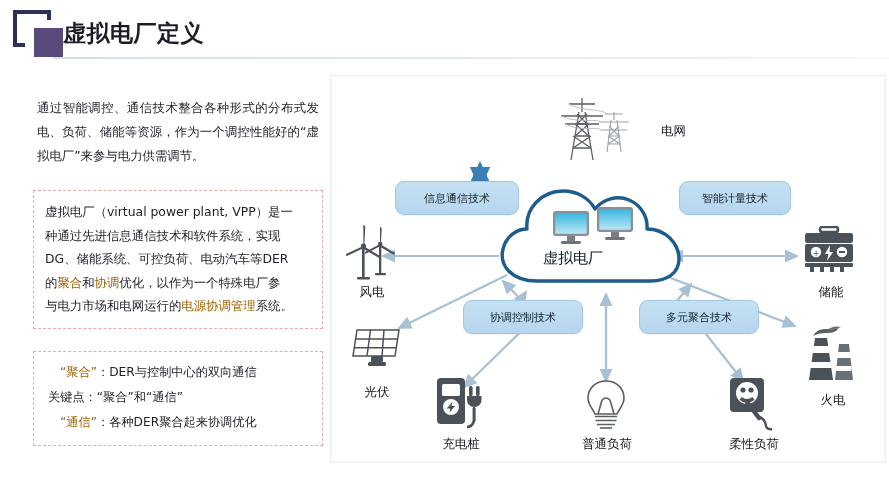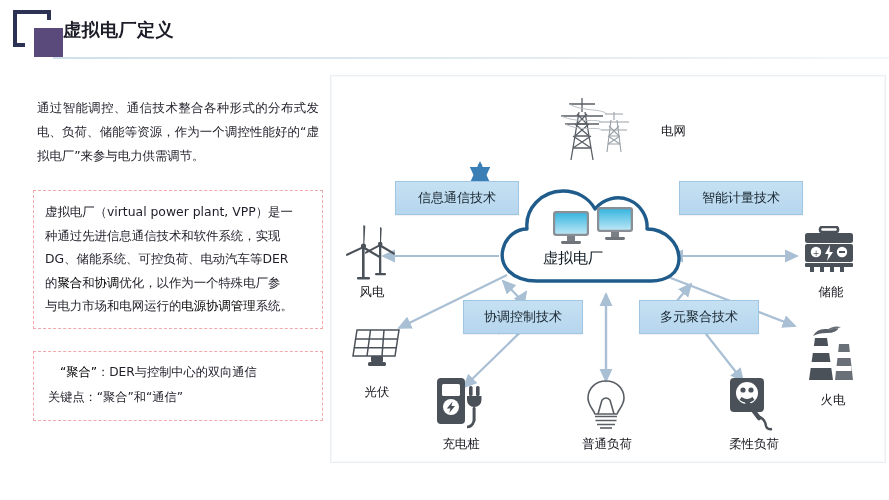--- a/index.html
+++ b/index.html
@@ -25,21 +25,21 @@
   .logo-bracket::before{
     content:""; position:absolute; left:-4px; bottom:-4px;
     width:12px; height:4px; background:#2b3254;
   }
   .logo-square {
     position:absolute; left:21px; top:18px; width:29px; height:29px;
     background:#5a4a7c;
   }
   .page-title {
     position:absolute; left:63px; top:18px;
-    font-size:18px; font-weight:bold; color:#1c1c28;
+    font-size:23px; font-weight:bold; color:#1c1c28;
     letter-spacing:0.5px;
   }
   .title-rule {
     position:absolute; left:53px; top:57px; width:836px; height:2px;
     background:linear-gradient(to right,#cfe0ea 0%,#e7eef3 70%,#f4f7f9 100%);
   }
 
   
   .left-col { position:absolute; left:33px; top:96px; width:290px; }
 
@@ -51,43 +51,43 @@
   .callout {
     position:relative; margin-top:22px;
     border:1px dashed #f0a8a8;
     background:#fff;
     padding:9px 11px 10px 11px;
   }
   .callout .line {
     font-size:12.4px; line-height:23.5px; color:#1e1e28;
     white-space:nowrap;
   }
-  .hl { color:#000000;margin-top:8px; }
+  .hl { color:#a16207;margin-top:8px; }
 
   .callout.keys { margin-top:22px; padding:8px 11px 10px 14px; }
   .callout.keys .line { font-size:12.2px; line-height:25px; }
   .callout.keys .line.indent { padding-left:12px; }
 
   
   .diagram {
     position:absolute; left:330px; top:75px;
     width:556px; height:388px;
     background:#ffffff;
     border:1px solid #eceff1;
     box-shadow: 0 0 0 1px #f6f8f9 inset;
   }
   .diagram svg { position:absolute; left:0; top:0; }
 
   .nodebox {
     position:absolute;
     background:linear-gradient(to bottom,#c5e0f2 0%,#b6d6ee 100%);
     border:1px solid #9fc6e3;
-    border-radius:0;
+    border-radius:9px;
     color:#17242e;
-    font-size:13px;
+    font-size:11px;
     display:flex; align-items:center; justify-content:center;
     white-space:nowrap;
     box-shadow:0 1px 1px rgba(0,0,0,0.05);
   }
 
   .iconlabel {
     position:absolute;
     font-size:12.4px; color:#15151c;
     white-space:nowrap; text-align:center;
   }
@@ -120,20 +120,21 @@
       <div class="line">虚拟电厂（virtual power plant, VPP）是一</div>
       <div class="line">种通过先进信息通信技术和软件系统，实现</div>
       <div class="line">DG、储能系统、可控负荷、电动汽车等DER</div>
       <div class="line">的<span class="hl">聚合</span>和<span class="hl">协调</span>优化，以作为一个特殊电厂参</div>
       <div class="line">与电力市场和电网运行的<span class="hl">电源协调管理</span>系统。</div>
     </div>
 
     <div class="callout keys">
       <div class="line indent"><span class="hl">“聚合”</span><span>：</span><span>DER与控制中心的双向通信</span></div>
       <div class="line">关键点：“聚合”和“通信”</div>
+      <div class="line indent"><span class="hl">“通信”</span><span>：</span><span>各种DER聚合起来协调优化</span></div>
     </div>
   </div>
 
   <div class="diagram">
 
     <svg width="556" height="388" viewBox="0 0 556 388">
       <defs>
         <marker id="ah" markerWidth="7" markerHeight="7" refX="5.6" refY="3" orient="auto">
           <path d="M0,0 L6.5,3 L0,6 z" fill="#a9bfd4"></path>
         </marker>
@@ -188,21 +189,21 @@
       <g transform="translate(106,26)">
         <rect x="0" y="0" width="36" height="25" rx="3" fill="#8a8f95"></rect>
         <rect x="2.2" y="2.2" width="31.6" height="20.6" rx="1.5" fill="url(#mon)"></rect>
         <rect x="14" y="25" width="8" height="5" fill="#7a7f85"></rect>
         <rect x="8" y="30" width="20" height="3" rx="1.4" fill="#6f747a"></rect>
       </g>
     </svg>
     <div class="cloud-text" style="left:212px; top:173px;">虚拟电厂</div>
 
     <div class="nodebox" style="left:64px; top:105px; width:124px; height:34px;">信息通信技术</div>
-    <div class="nodebox" style="left:348px; top:105px; width:124px; height:34px;">智能计量技术</div>
+    <div class="nodebox" style="left:348px; top:105px; width:112px; height:34px;">智能计量技术</div>
     <div class="nodebox" style="left:132px; top:224px; width:120px; height:34px;">协调控制技术</div>
     <div class="nodebox" style="left:308px; top:224px; width:120px; height:34px;">多元聚合技术</div>
 
     <svg class="icon" style="left:218px; top:14px;" width="84" height="74" viewBox="0 0 84 74">
       <g stroke="#5a5f66" stroke-width="1.3" fill="none">
         <path d="M22,70 L30,22 M44,70 L36,22 M26,46 L40,46 M24,58 L42,58 M28,34 L38,34"></path>
         <path d="M24,58 L42,46 M42,58 L24,46 M26,46 L40,34 M40,46 L26,34 M28,34 L38,24 M38,34 L28,24"></path>
         <path d="M12,26 L54,26 M16,34 L50,34 M33,22 L33,12 M20,14 L46,14"></path>
         <path d="M33,12 L33,8"></path>
       </g>

